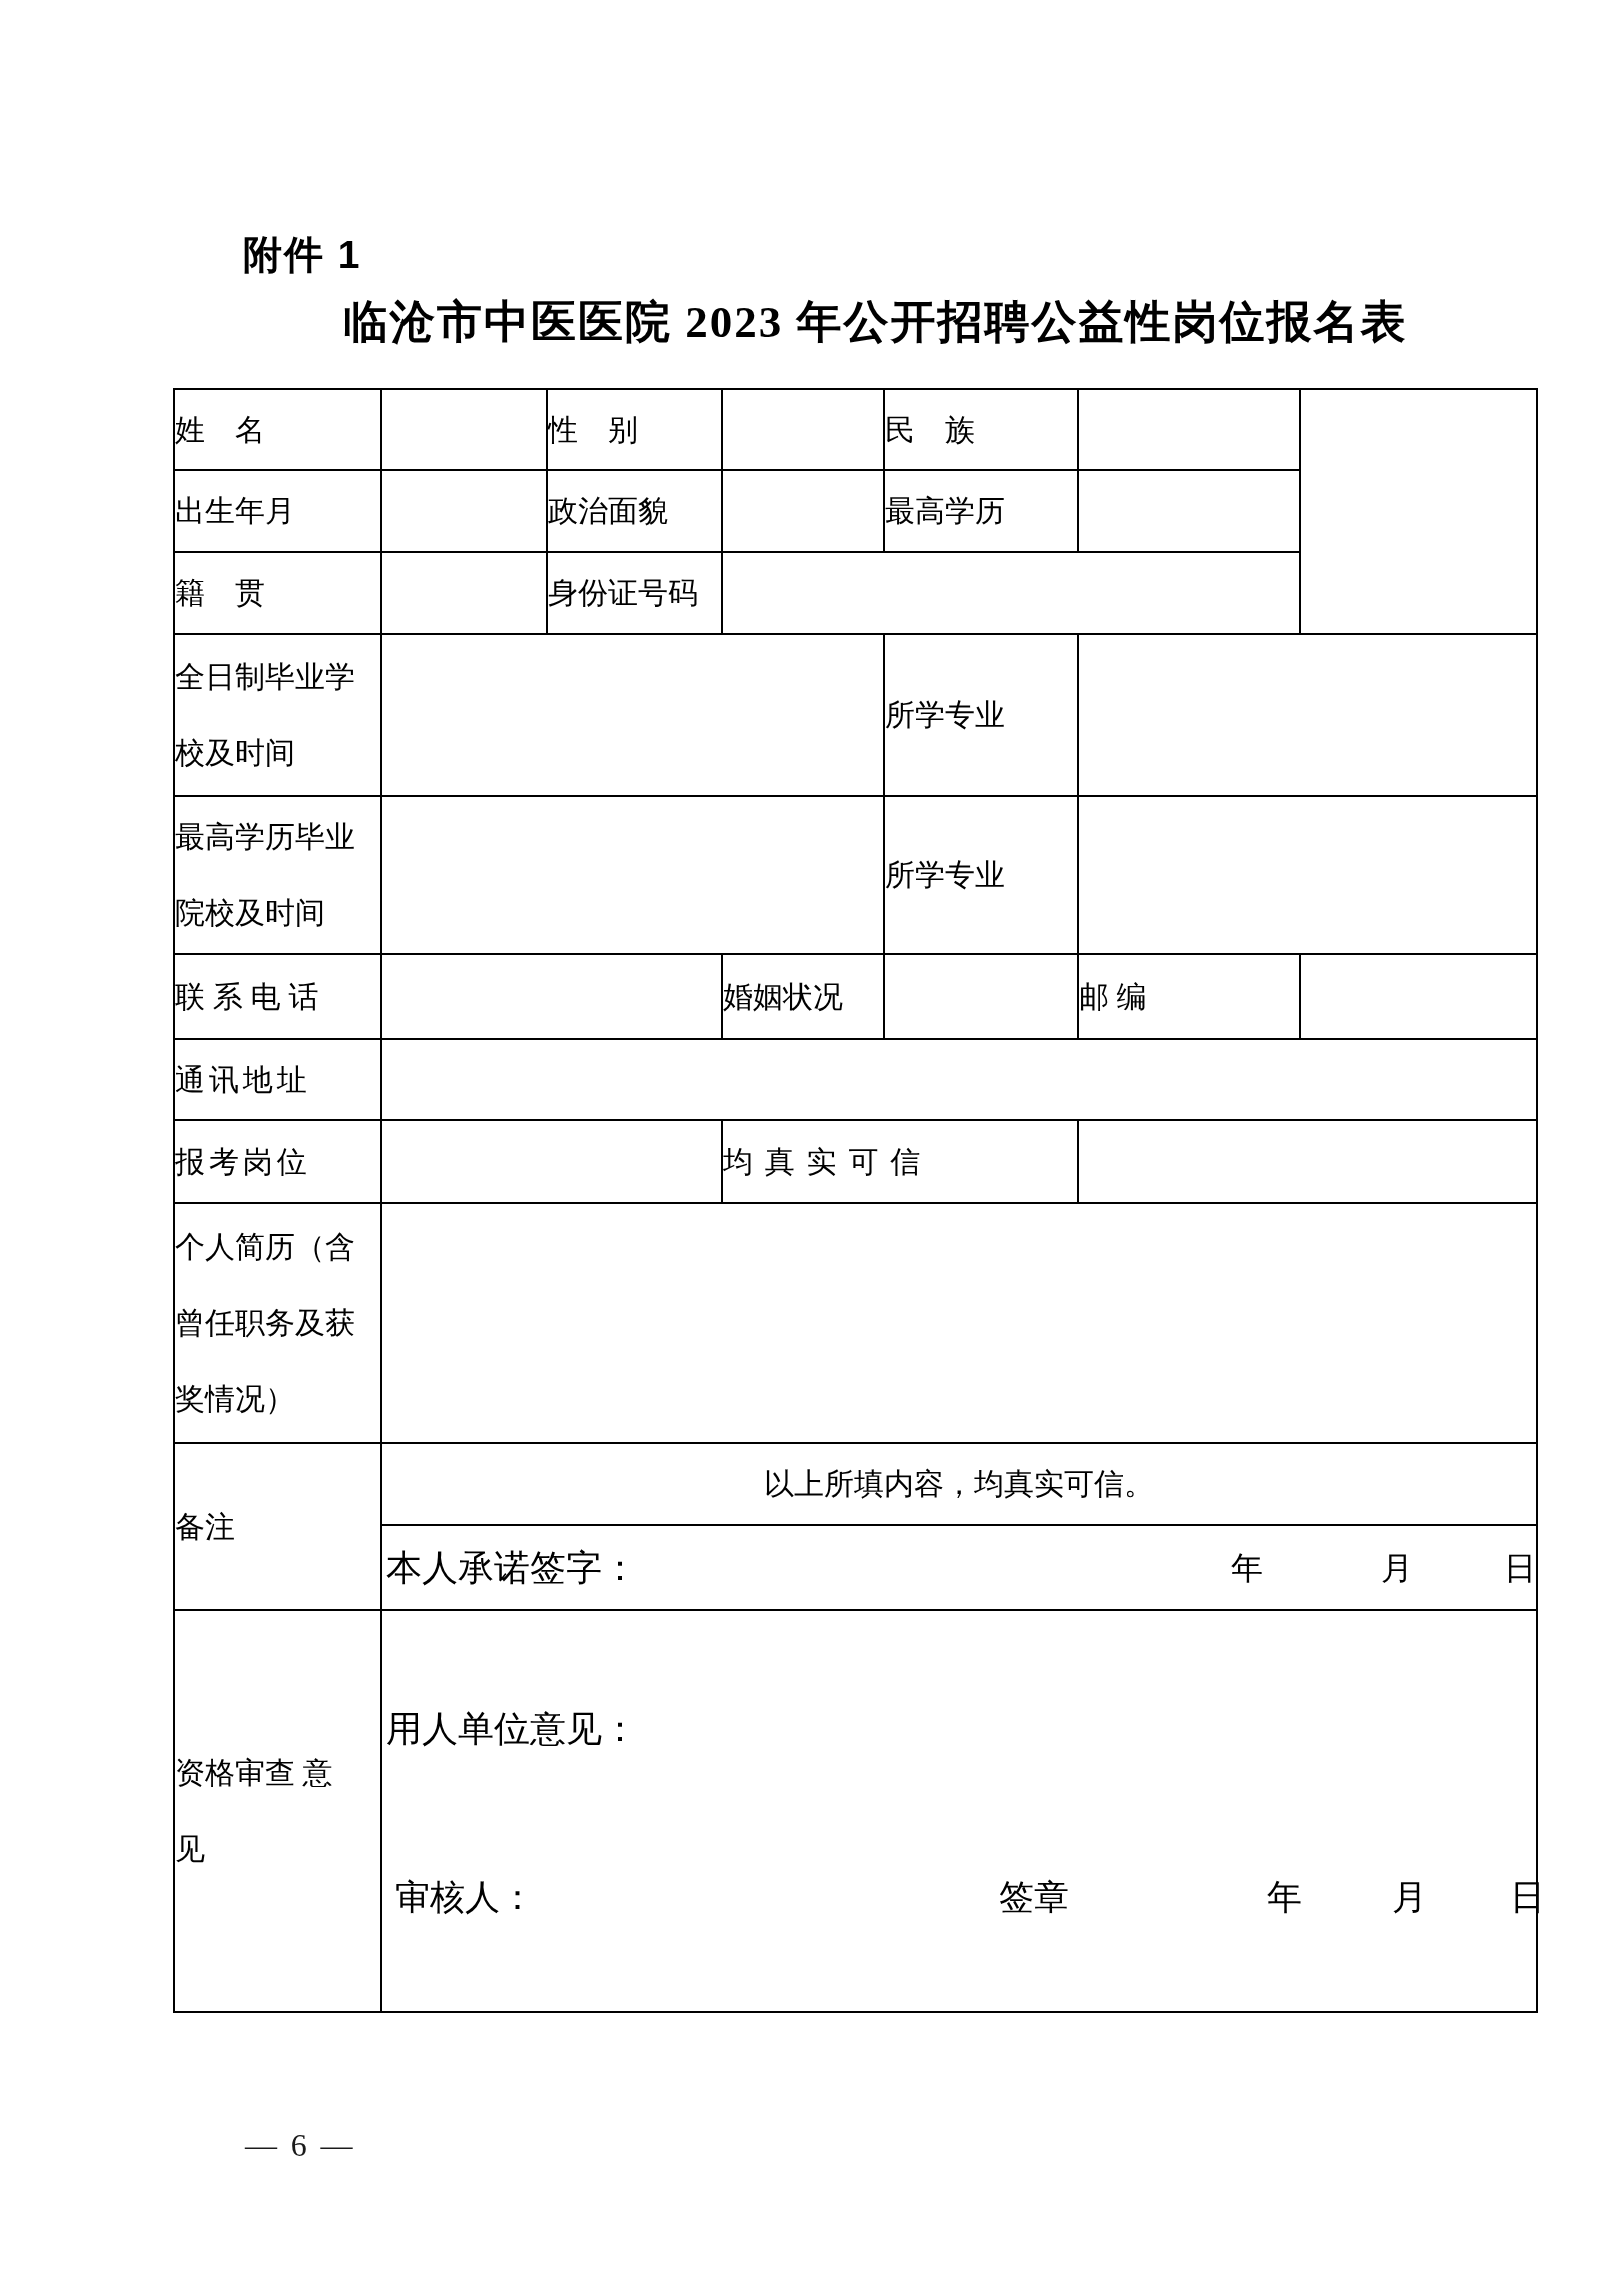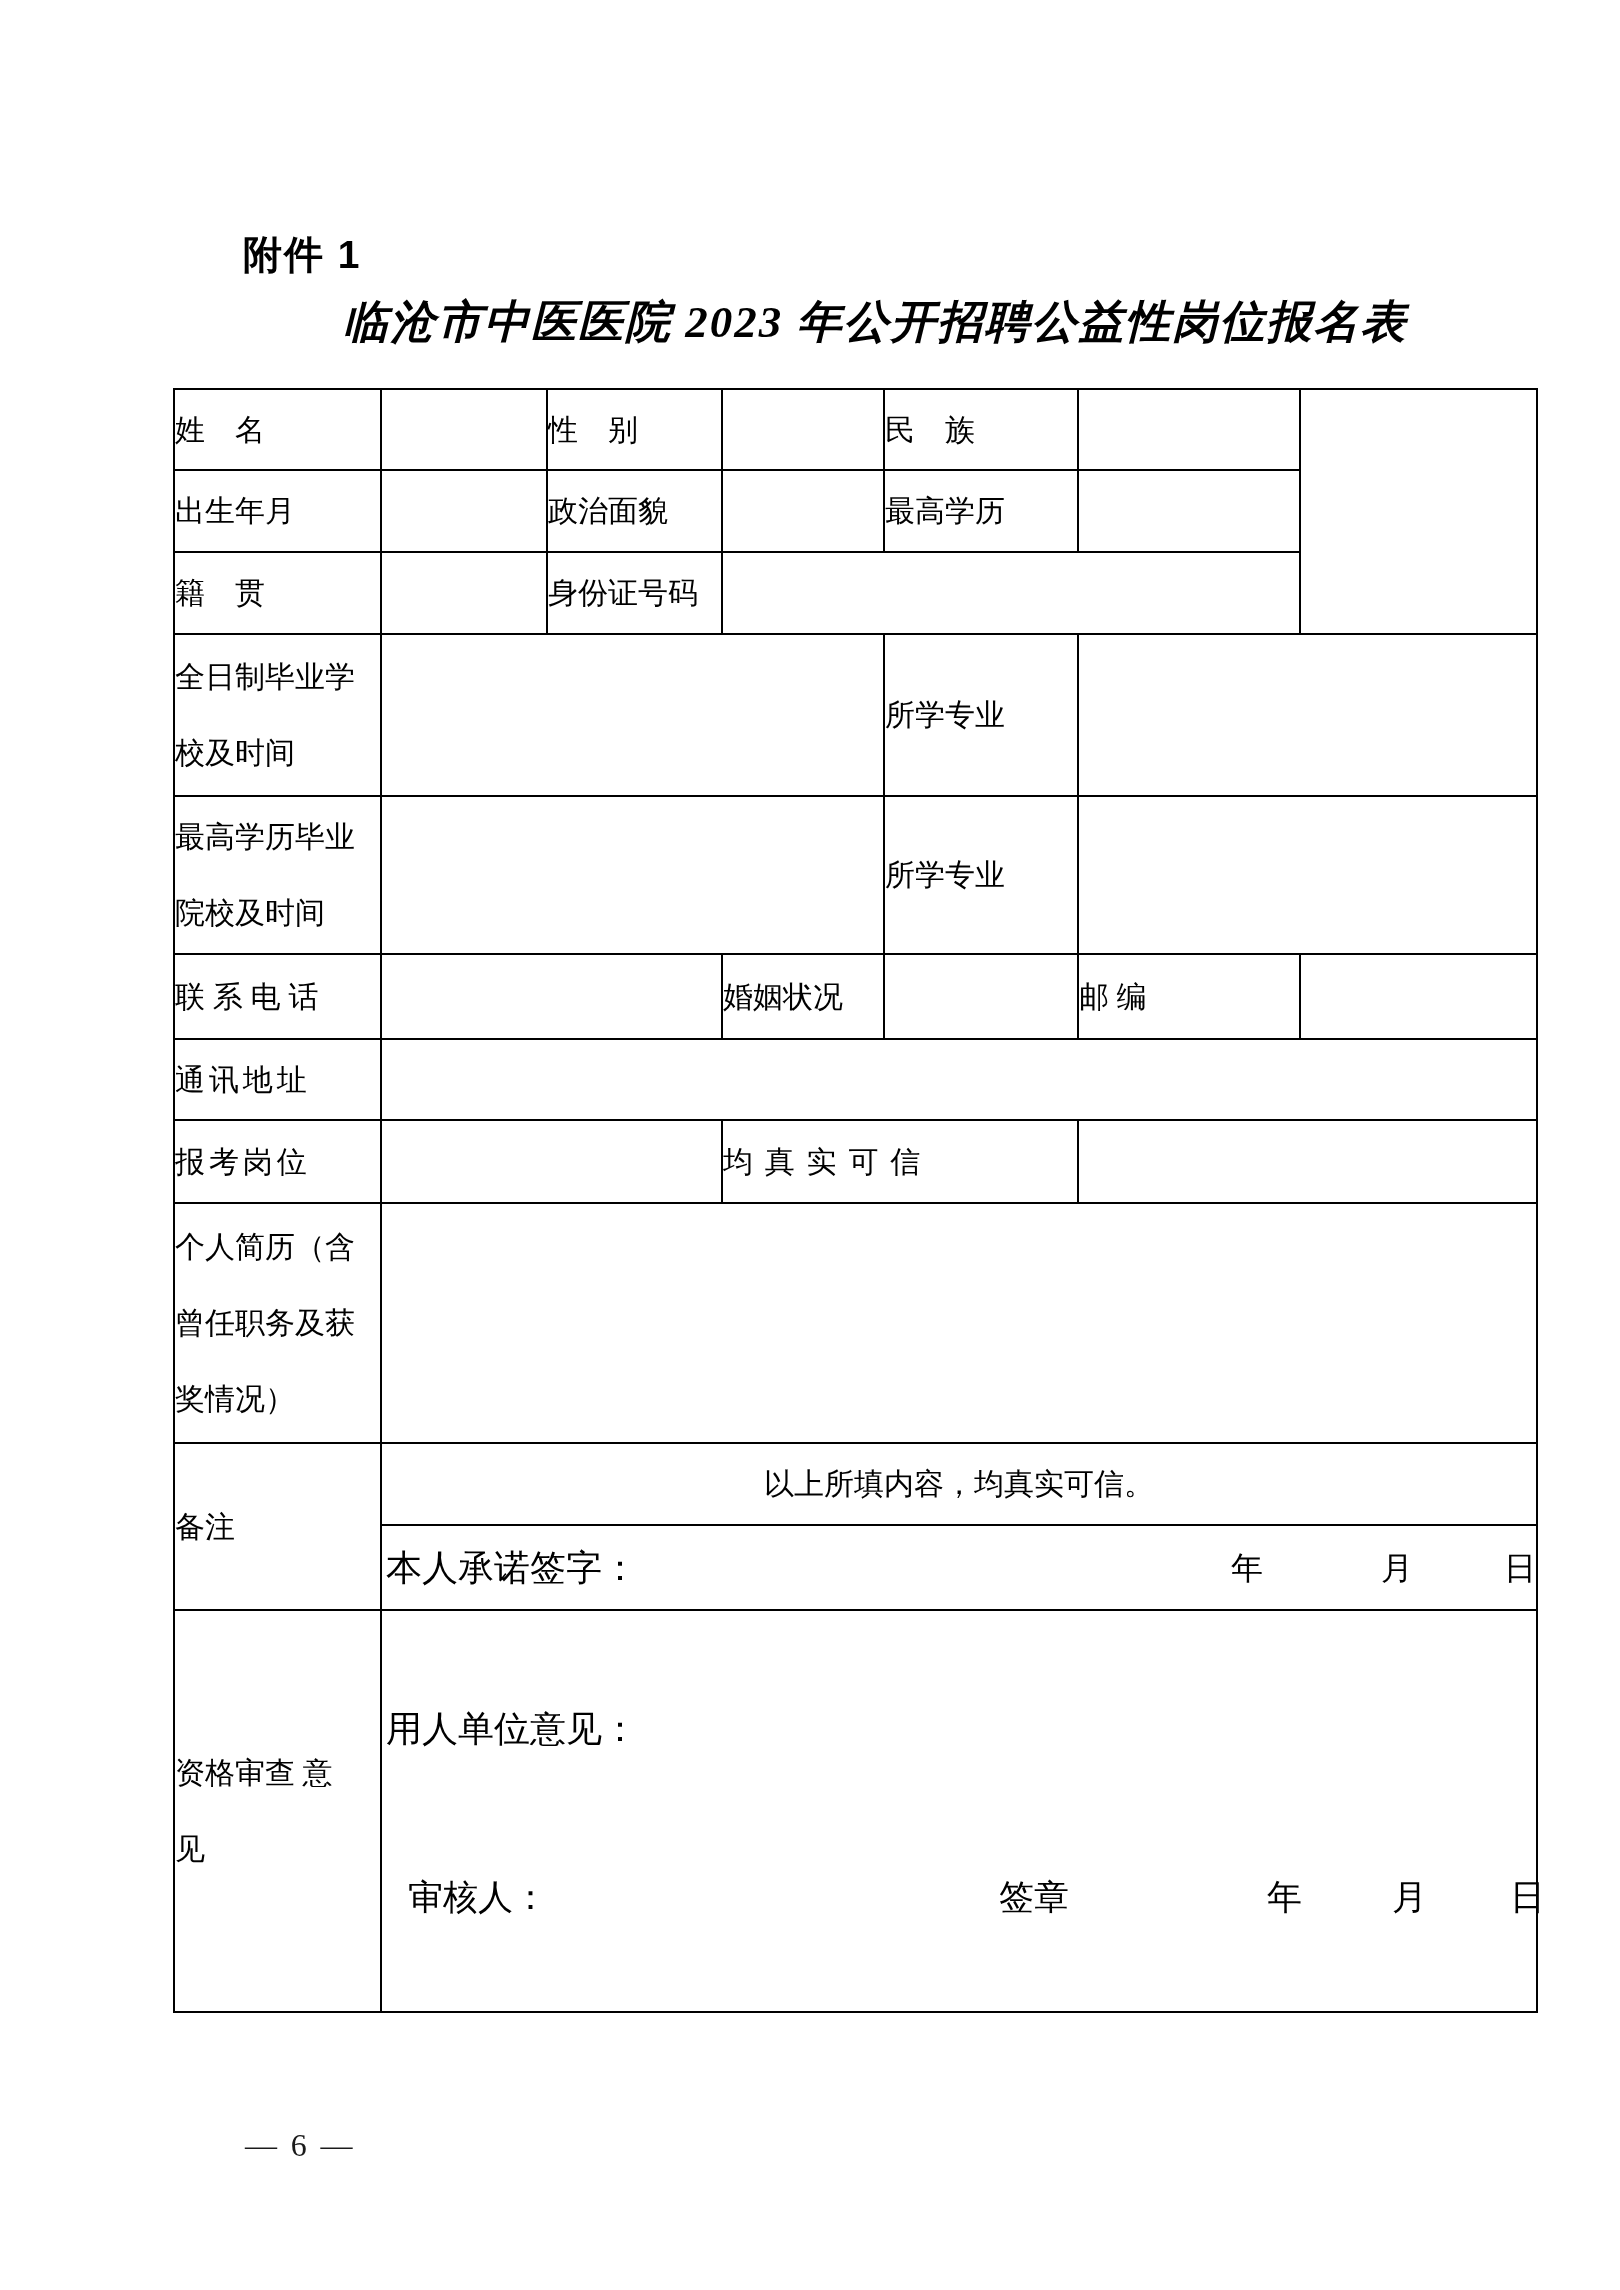--- a/index.html
+++ b/index.html
@@ -14,21 +14,20 @@
   }
   .attachment{
     position:absolute; left:243px; top:228px;
     font-family:"Liberation Sans", sans-serif;
     font-weight:bold; font-size:39px; letter-spacing:2px;
   }
   .doc-title{
     position:absolute; left:343px; top:292px;
     font-weight:bold; font-size:45px; letter-spacing:2px;
     white-space:nowrap;
-    font-style:italic;
   }
   table.form{
     position:absolute; left:173px; top:388px;
     border-collapse:collapse; table-layout:fixed;
     width:1362px;
     border:2.9px solid #000;
   }
   table.form td{
     border:2px solid #000;
     padding:0;
@@ -187,21 +186,21 @@
     </tr>
 
     <tr style="height:402px">
       <td>
         <div class="ml">资格审查 意</div>
         <div class="ml">见</div>
       </td>
       <td colspan="6" class="nopad">
         <div class="review-box">
           <span class="employer">用人单位意见：</span>
-          <span class="l2" style="left:26px">审核人：</span>
+          <span class="l2" style="left:13px">审核人：</span>
           <span class="l2" style="left:617px">签章</span>
           <span class="l2" style="left:885px">年</span>
           <span class="l2" style="left:1010px">月</span>
           <span class="l2" style="left:1128px">日</span>
         </div>
       </td>
     </tr>
   </tbody>
     </table>
 

